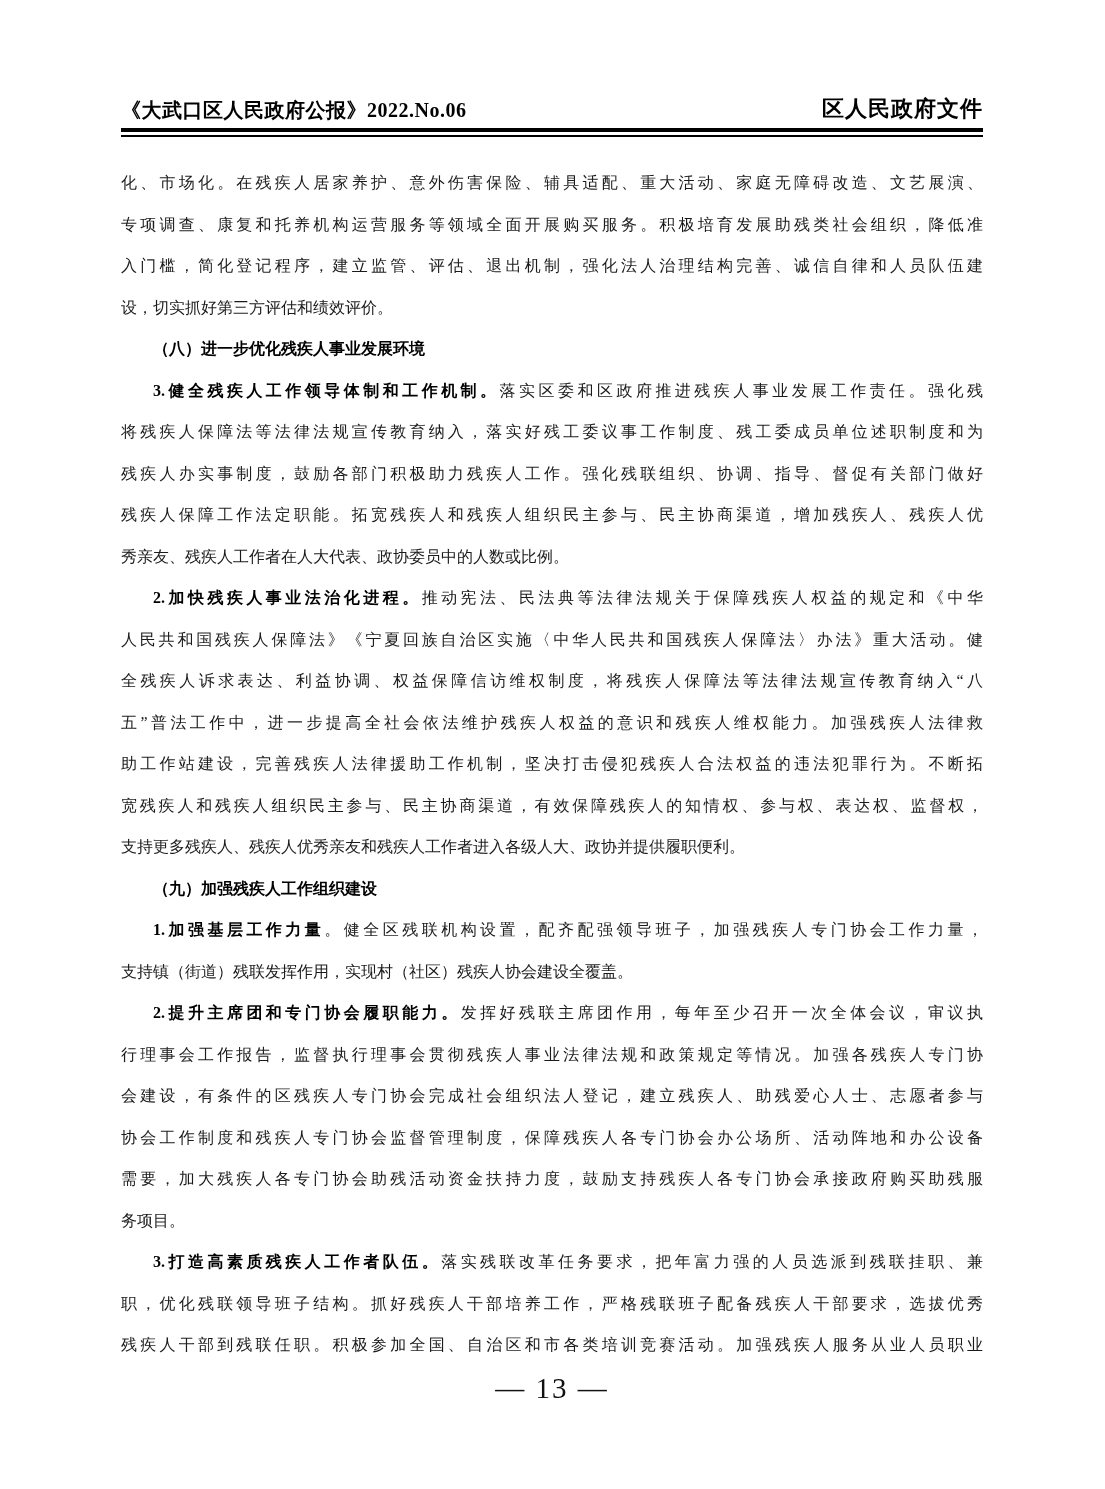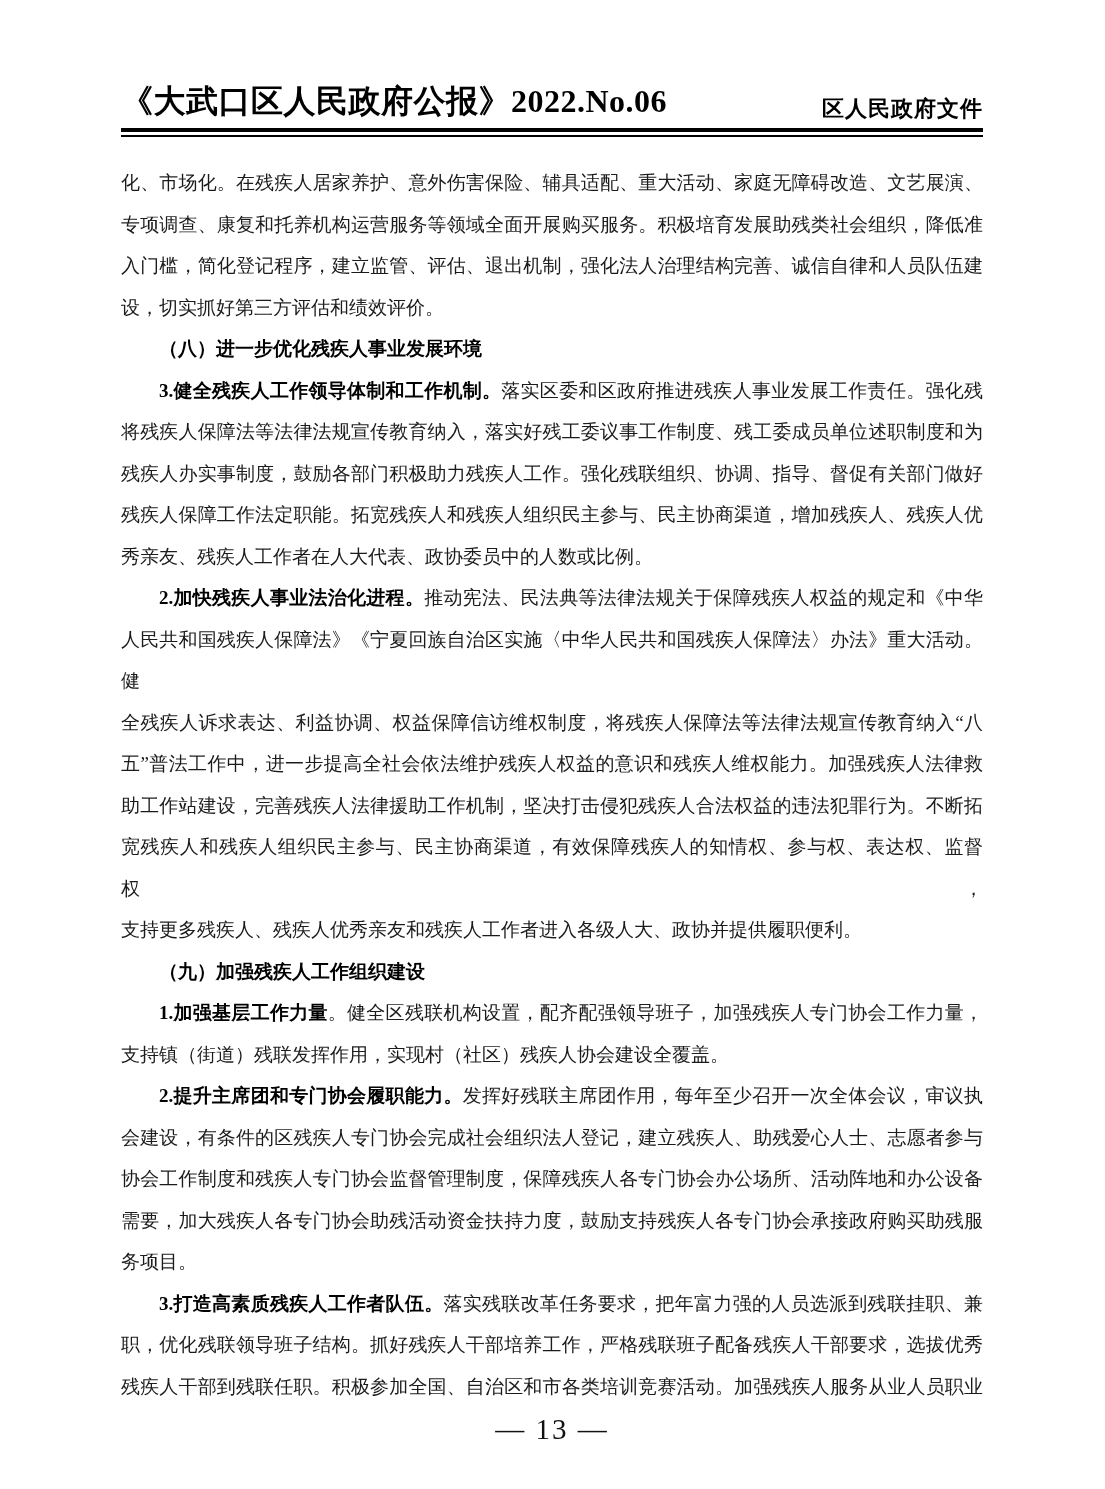--- a/index.html
+++ b/index.html
@@ -15,37 +15,37 @@
   .content { margin-left:121px; width:862px; }
 
   
   .header-row {
     margin-top:97px;
     display:flex; justify-content:space-between; align-items:flex-end;
     height:27px;
   }
   .header-left {
     font-family:"Liberation Serif","DejaVu Serif",serif;
-    font-weight:bold; font-size:32px; letter-spacing:0.5px;
+    font-weight:bold; font-size:20px; letter-spacing:0.5px;
     color:#000; white-space:nowrap;text-align:center;
   }
   .header-right {
     font-family:Liberation Sans, sans-serif;
     font-weight:bold; font-size:22px; letter-spacing:1px;
     color:#000; white-space:nowrap;
   }
   .double-rule {
     margin-top:4px;
     height:3px;
     border-top:4px solid #000;
     border-bottom:2px solid #000;
   }
 
   
-  .doc-body { margin-top:25px; font-size:19px; line-height:41.5px; }
+  .doc-body { margin-top:25px; font-size:16px; line-height:41.5px; }
   .line {
     text-align:justify;
     text-align-last:justify;
     color:#1b1b1b;
   }
   .line.end { text-align-last:left; }
   .line.indent { text-indent:2em; }
   .line .b { font-weight:bold; color:#000; }
 
   
@@ -85,20 +85,21 @@
         <div class="line"><span>人民共和国残疾人保障法》《宁夏回族自治区实施〈中华人民共和国残疾人保障法〉办法》重大活动。健</span></div>
         <div class="line"><span>全残疾人诉求表达、利益协调、权益保障信访维权制度，将残疾人保障法等法律法规宣传教育纳入“八</span></div>
         <div class="line"><span>五”普法工作中，进一步提高全社会依法维护残疾人权益的意识和残疾人维权能力。加强残疾人法律救</span></div>
         <div class="line"><span>助工作站建设，完善残疾人法律援助工作机制，坚决打击侵犯残疾人合法权益的违法犯罪行为。不断拓</span></div>
         <div class="line"><span>宽残疾人和残疾人组织民主参与、民主协商渠道，有效保障残疾人的知情权、参与权、表达权、监督权，</span></div>
         <div class="line end"><span>支持更多残疾人、残疾人优秀亲友和残疾人工作者进入各级人大、政协并提供履职便利。</span></div>
         <div class="line end indent"><span class="b">（九）加强残疾人工作组织建设</span></div>
         <div class="line indent"><span class="b">1.加强基层工作力量</span><span>。健全区残联机构设置，配齐配强领导班子，加强残疾人专门协会工作力量，</span></div>
         <div class="line end"><span>支持镇（街道）残联发挥作用，实现村（社区）残疾人协会建设全覆盖。</span></div>
         <div class="line indent"><span class="b">2.提升主席团和专门协会履职能力。</span><span>发挥好残联主席团作用，每年至少召开一次全体会议，审议执</span></div>
+        <div class="line"><span>行理事会工作报告，监督执行理事会贯彻残疾人事业法律法规和政策规定等情况。加强各残疾人专门协</span></div>
         <div class="line"><span>会建设，有条件的区残疾人专门协会完成社会组织法人登记，建立残疾人、助残爱心人士、志愿者参与</span></div>
         <div class="line"><span>协会工作制度和残疾人专门协会监督管理制度，保障残疾人各专门协会办公场所、活动阵地和办公设备</span></div>
         <div class="line"><span>需要，加大残疾人各专门协会助残活动资金扶持力度，鼓励支持残疾人各专门协会承接政府购买助残服</span></div>
         <div class="line end"><span>务项目。</span></div>
         <div class="line indent"><span class="b">3.打造高素质残疾人工作者队伍。</span><span>落实残联改革任务要求，把年富力强的人员选派到残联挂职、兼</span></div>
         <div class="line"><span>职，优化残联领导班子结构。抓好残疾人干部培养工作，严格残联班子配备残疾人干部要求，选拔优秀</span></div>
         <div class="line"><span>残疾人干部到残联任职。积极参加全国、自治区和市各类培训竞赛活动。加强残疾人服务从业人员职业</span></div>
       </main>
 
     <footer class="footer">

